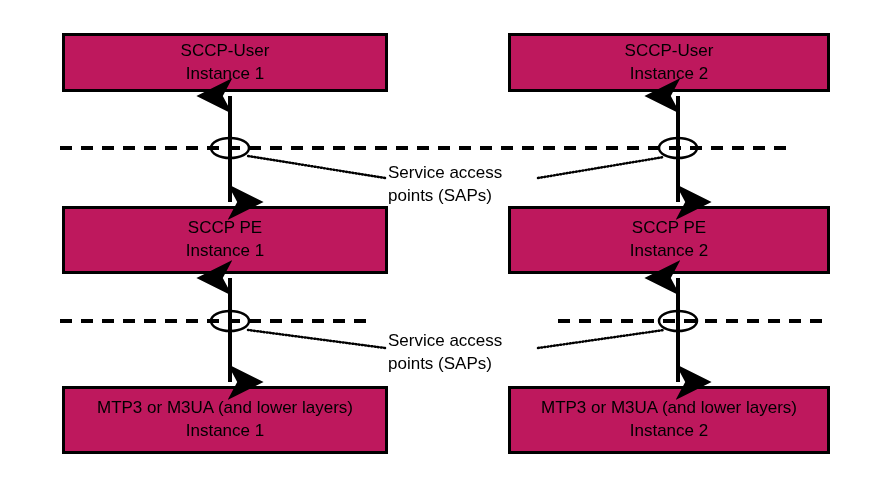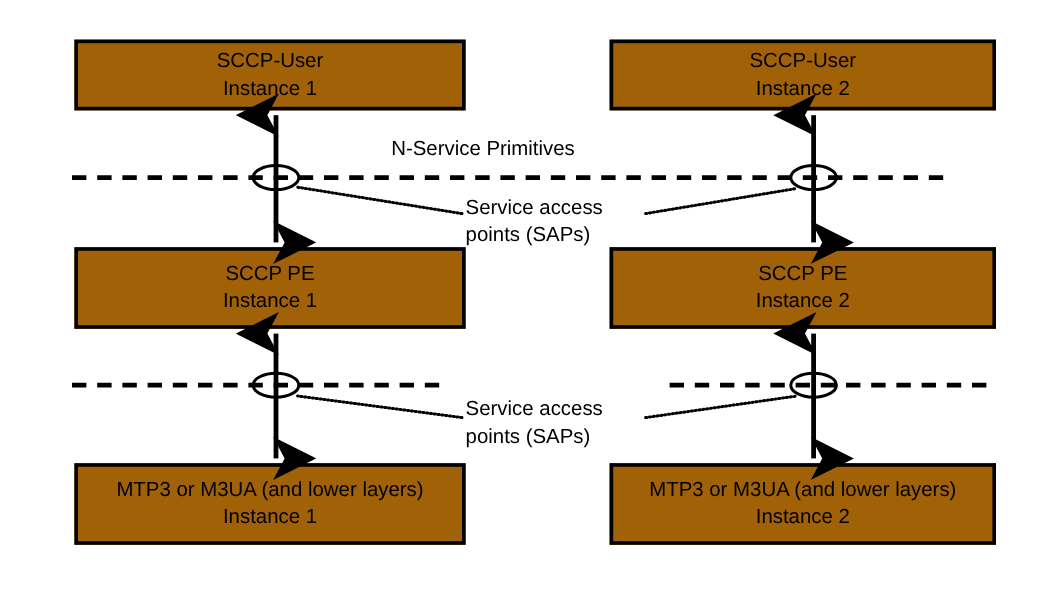--- a/index.html
+++ b/index.html
@@ -13,21 +13,21 @@
   #canvas {
     position: relative;
     width: 883px;
     height: 492px;
     background: #ffffff;
     overflow: hidden;
   }
   .node-box {
     position: absolute;
     border: 3px solid #000000;
-    background: #a16207;
+    background: #be185d;
     box-sizing: border-box;
     display: flex;
     flex-direction: column;
     align-items: center;
     justify-content: center;
     font-size: 17px;
     line-height: 1.35;
     color: #000000;
     text-align: center;
     white-space: nowrap;
@@ -79,23 +79,20 @@
   <div class="node-box" style="left:62px; top:386px; width:326px; height:68px;">
     <span class="node-line">MTP3 or M3UA (and lower layers)</span>
     <span class="node-line">Instance 1</span>
   </div>
 
   <div class="node-box" style="left:508px; top:386px; width:322px; height:68px;">
     <span class="node-line">MTP3 or M3UA (and lower layers)</span>
     <span class="node-line">Instance 2</span>
   </div>
 
-  <div class="free-label" style="left:326px; top:113px;">
-    <span class="lbl-line">N-Service Primitives</span>
-  </div>
 
 
   <div class="free-label" style="left:388px; top:162px;">
     <span class="lbl-line">Service access</span>
     <span class="lbl-line">points (SAPs)</span>
   </div>
 
   <div class="free-label" style="left:388px; top:330px;">
     <span class="lbl-line">Service access</span>
     <span class="lbl-line">points (SAPs)</span>

